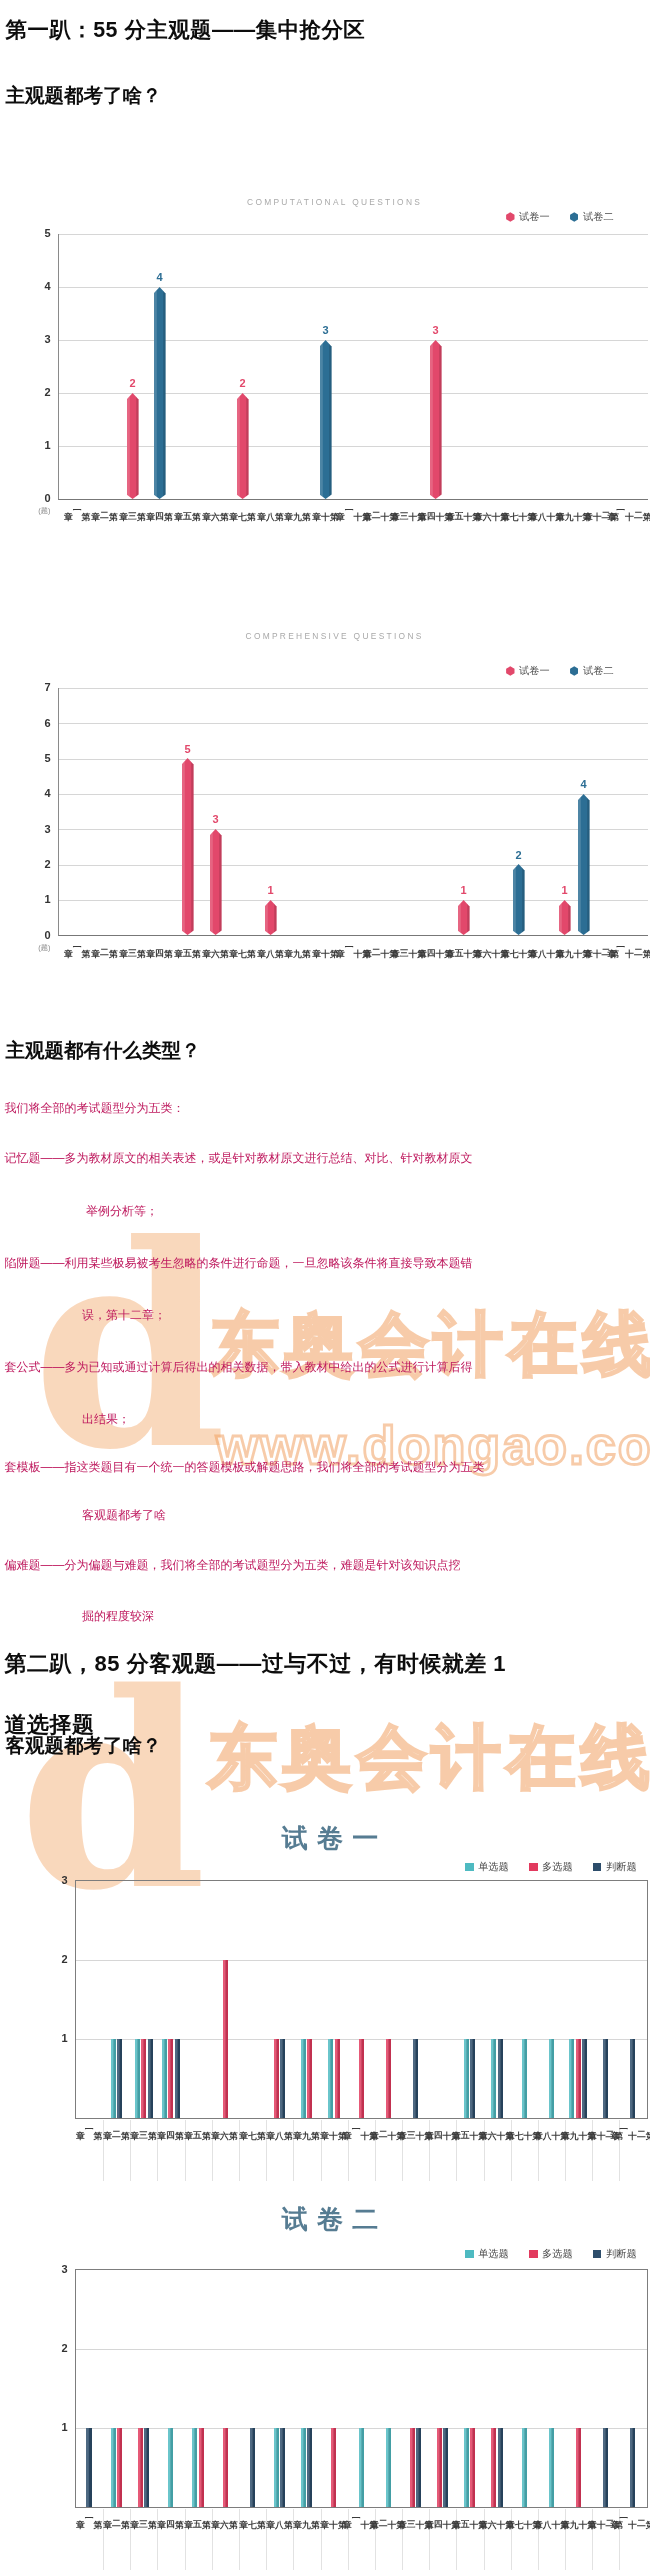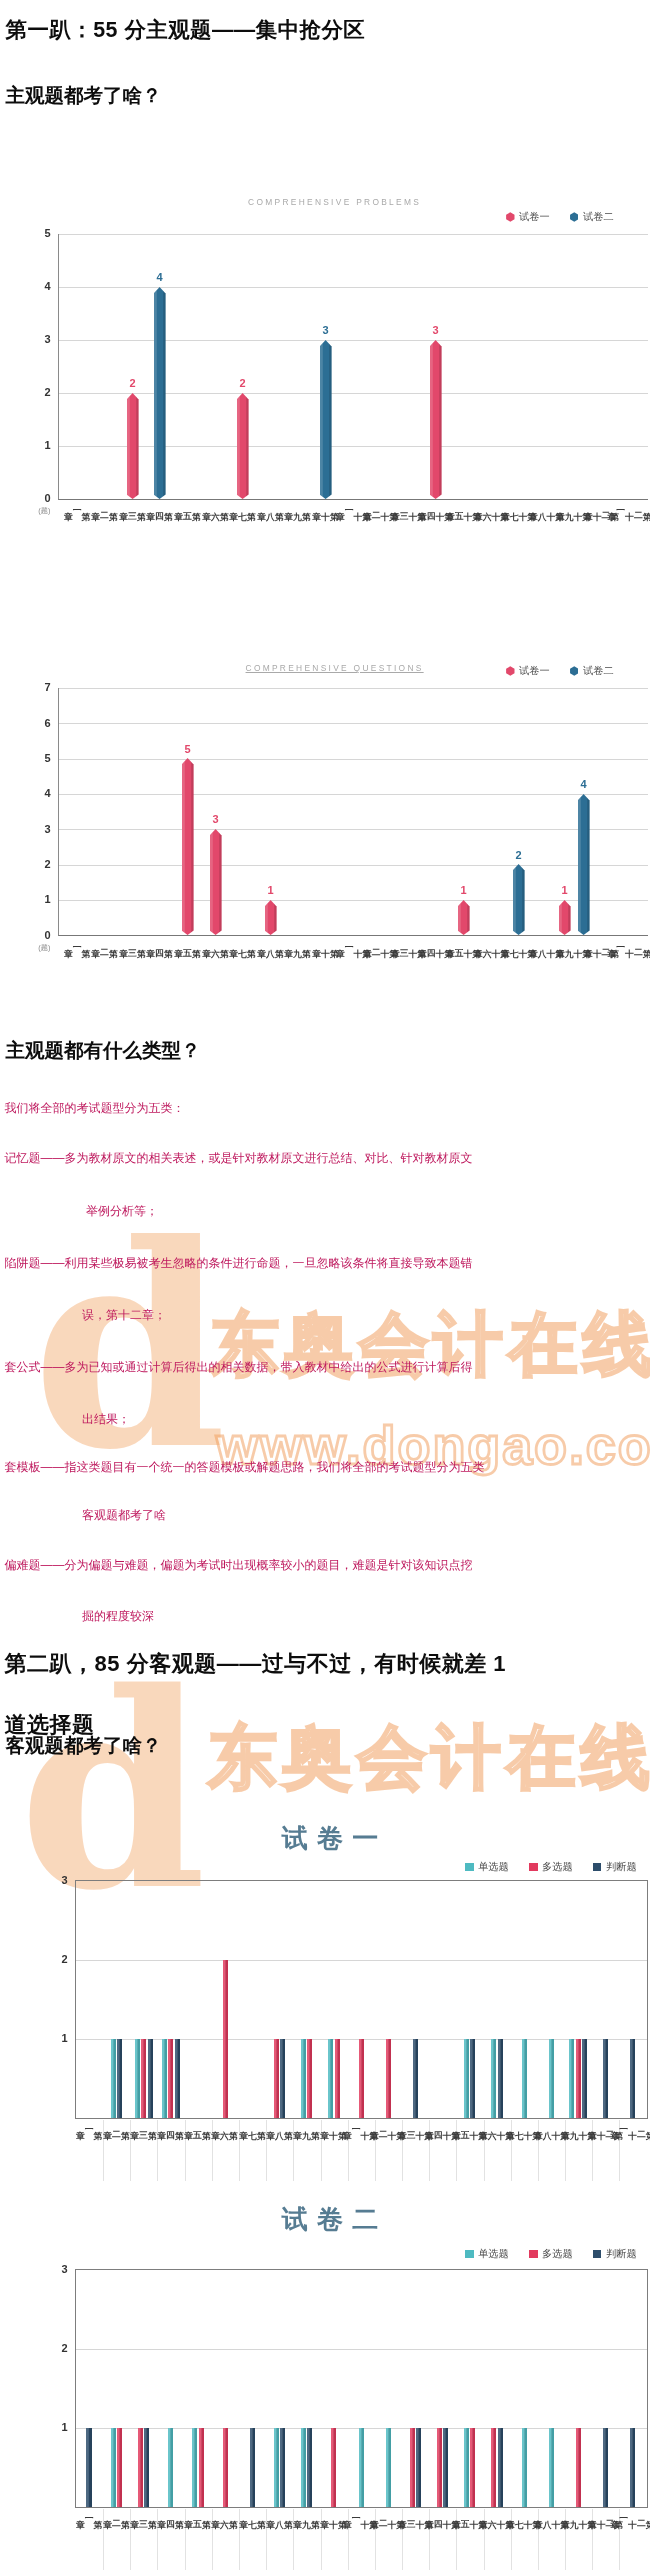--- a/index.html
+++ b/index.html
@@ -47,21 +47,21 @@
 <div class="wm wm-logo abs" style="left:32px;top:1236px">d</div>
 <div class="wm abs" style="left:210px;top:1299px;font-size:69px;letter-spacing:5.6px">东奥会计在线</div>
 <div class="wm abs" style="left:216px;top:1414px;font-size:54px;letter-spacing:1.9px">www.dongao.com</div>
 <div class="wm wm-logo abs" style="left:18.6px;top:1684px;font-size:269px">d</div>
 <div class="wm abs" style="left:208px;top:1712px;font-size:69px;letter-spacing:5.6px">东奥会计在线</div>
 
 <div class="abs h1 content" style="left:5.6px;top:15px">第一趴：55 分主观题——集中抢分区</div>
 <div class="abs h2 content" style="left:5.6px;top:82px">主观题都考了啥？</div>
 
 <section class="chart" style="top:139px;height:446px">
-    <div class="c-sub" style="top: 58px;">COMPREHENSIVE PROBLEMS</div>
+    <div class="c-sub" style="top: 58px;">COMPUTATIONAL QUESTIONS</div>
     <div class="legend" style="top: 71px; right: 37px;">
       <div class="legend-item">
         <span class="mark-dot" style="background: rgb(226, 72, 107);"></span>
         <span>试卷一</span>
       </div>
       <div class="legend-item">
         <span class="mark-dot" style="background: rgb(44, 110, 148);"></span>
         <span>试卷二</span>
       </div>
     </div>
@@ -105,21 +105,21 @@
       <div class="xlab" style="left: 405px; top: 271px;">第十五章</div>
       <div class="xlab" style="left: 433px; top: 271px;">第十六章</div>
       <div class="xlab" style="left: 460px; top: 271px;">第十七章</div>
       <div class="xlab" style="left: 488px; top: 271px;">第十八章</div>
       <div class="xlab" style="left: 515px; top: 271px;">第十九章</div>
       <div class="xlab" style="left: 543px; top: 271px;">第二十章</div>
       <div class="xlab" style="left: 571px; top: 271px;">第二十一章</div>
     </div>
   </section>
 <section class="chart" style="top:595px;height:418px">
-    <div class="c-sub" style="top: 68px; text-decoration: underline;">COMPREHENSIVE QUESTIONS</div>
+    <div class="c-sub" style="top: 36px;">COMPREHENSIVE QUESTIONS</div>
     <div class="legend" style="top: 69px; right: 37px;">
       <div class="legend-item">
         <span class="mark-dot" style="background: rgb(226, 72, 107);"></span>
         <span>试卷一</span>
       </div>
       <div class="legend-item">
         <span class="mark-dot" style="background: rgb(44, 110, 148);"></span>
         <span>试卷二</span>
       </div>
     </div>
@@ -182,21 +182,21 @@
 <div class="abs body-line" style="left:4.6px;top:1100px">我们将全部的考试题型分为五类：</div>
 
 <div class="abs body-line" style="left:4.6px;top:1150px">记忆题——多为教材原文的相关表述，或是针对教材原文进行总结、对比、针对教材原文</div>
 <div class="abs body-line" style="left:86px;top:1203px">举例分析等；</div>
 <div class="abs body-line" style="left:4.6px;top:1255px">陷阱题——利用某些极易被考生忽略的条件进行命题，一旦忽略该条件将直接导致本题错</div>
 <div class="abs body-line" style="left:82px;top:1307px">误，第十二章；</div>
 <div class="abs body-line" style="left:4.6px;top:1359px">套公式——多为已知或通过计算后得出的相关数据，带入教材中给出的公式进行计算后得</div>
 <div class="abs body-line" style="left:82px;top:1411px">出结果；</div>
 <div class="abs body-line" style="left:4.6px;top:1459px">套模板——指这类题目有一个统一的答题模板或解题思路，我们将全部的考试题型分为五类</div>
 <div class="abs body-line" style="left:82px;top:1507px">客观题都考了啥</div>
-<div class="abs body-line" style="left:4.6px;top:1557px">偏难题——分为偏题与难题，偏题为考试时出现概率较小的题目，难题是针对该知识点挖</div>
+<div class="abs body-line" style="left:4.6px;top:1557px">偏难题——分为偏题与难题，我们将全部的考试题型分为五类，难题是针对该知识点挖</div>
 <div class="abs body-line" style="left:82px;top:1608px">掘的程度较深</div>
 
 <div class="abs h1 content" style="left:4.6px;top:1649px;font-size:22px">第二趴，85 分客观题——过与不过，有时候就差 1</div>
 <div class="abs h1 content" style="left:4.6px;top:1710px;font-size:22px">道选择题</div>
 <div class="abs h2 content" style="left:5.6px;top:1732px">客观题都考了啥？</div>
 
 <section class="chart" style="top:1812px;height:381px">
     <div class="c-title" style="top: 9.3px; font-size: 26px;">试卷一</div>
     <div class="legend" style="top: 48px; right: 14px;">
       <div class="legend-item">

